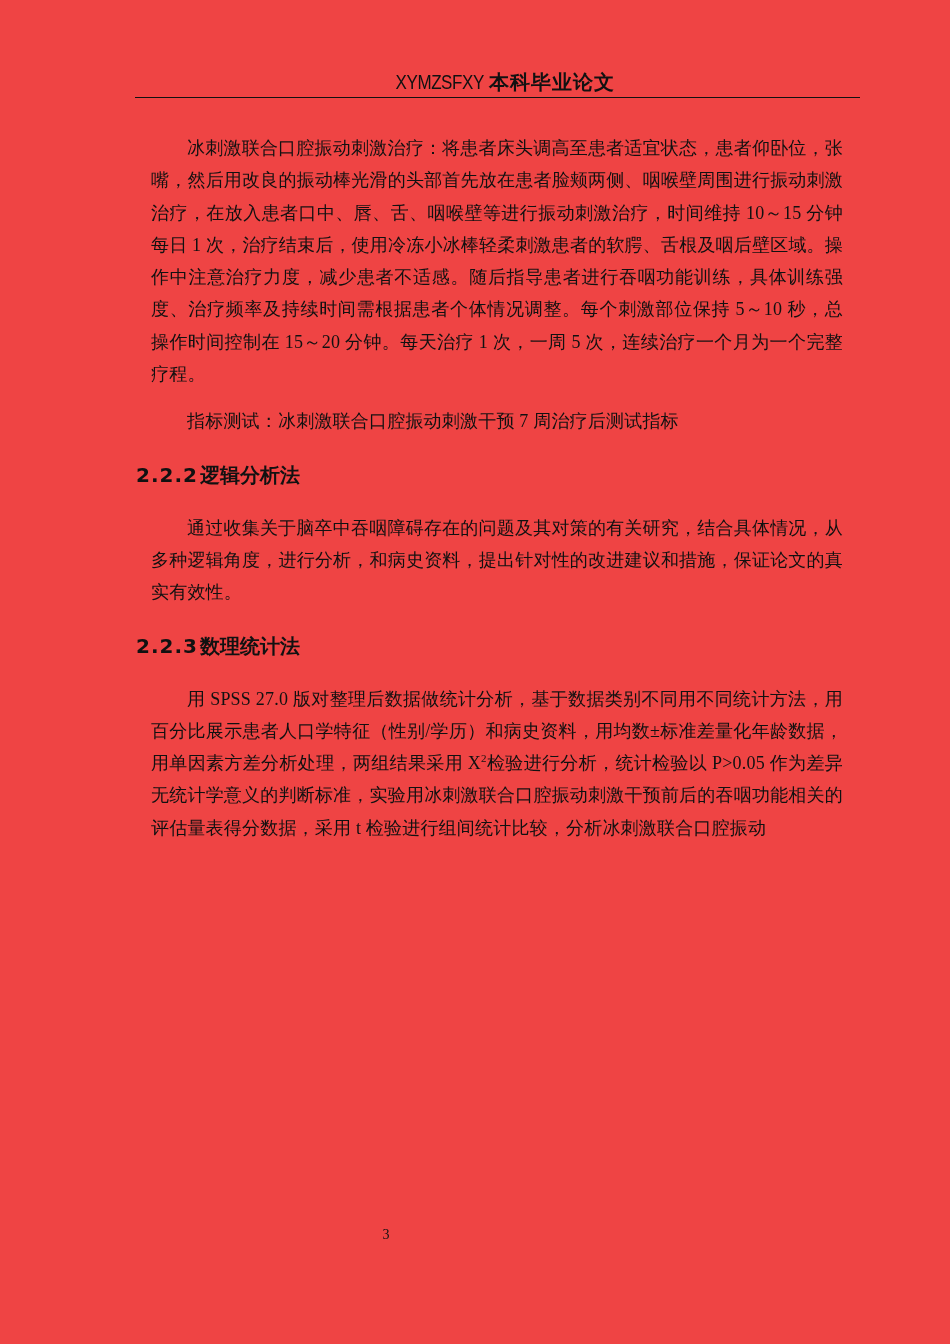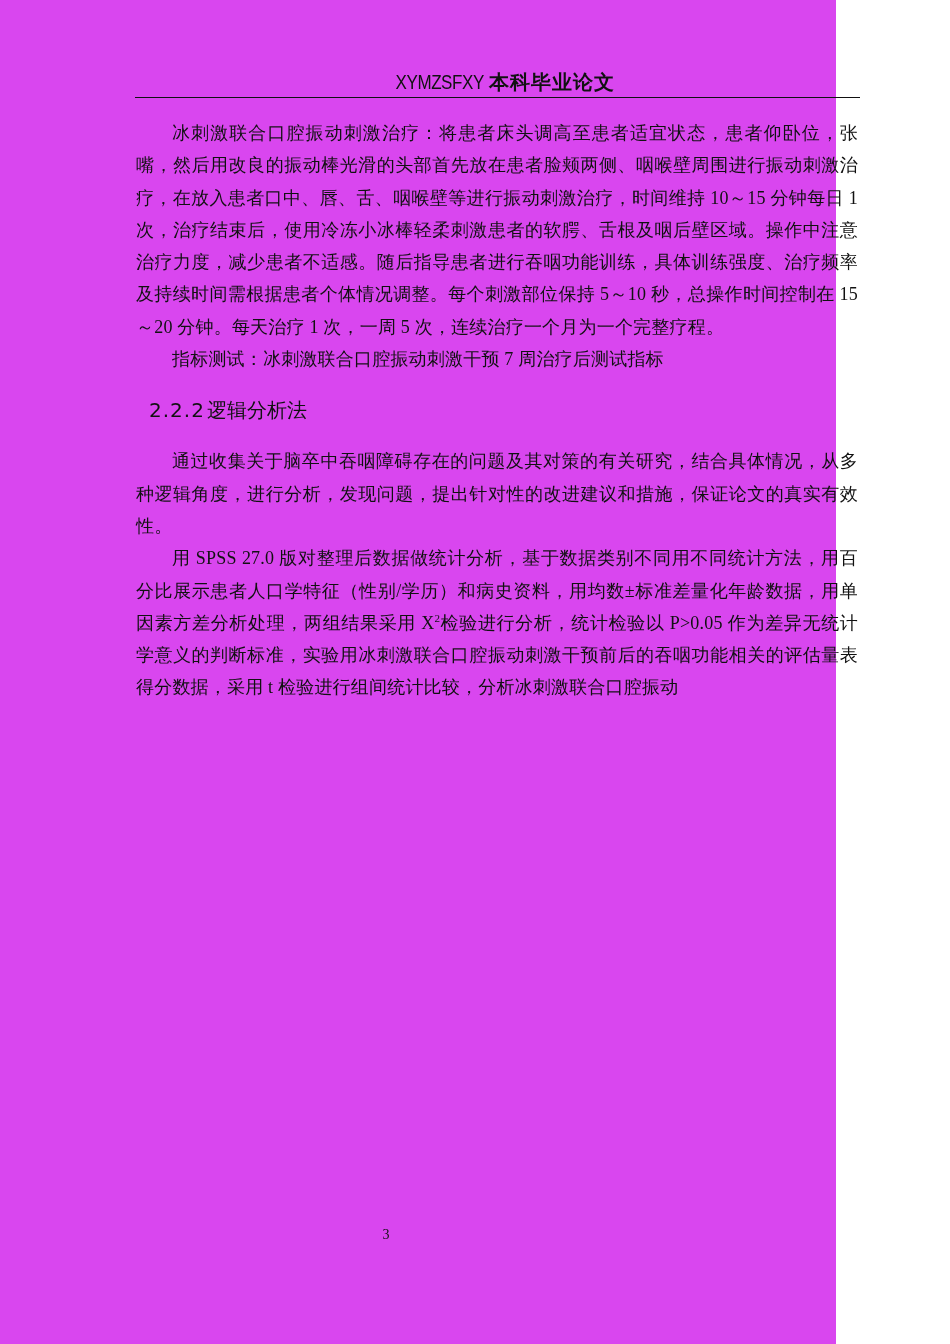--- a/index.html
+++ b/index.html
@@ -11,22 +11,22 @@
       width: 950px;
       height: 1344px;
       position: relative;
       overflow: hidden;
       color: #111111;
       font-family: "Liberation Serif", "DejaVu Serif", serif;
     }
     .page {
       position: absolute;
       left: 0; top: 0;
-      width: 836px; height: 1344px;
-      background: #d946ef;
+      width: 950px; height: 1344px;
+      background: #ef4444;
     }
     .running-header {
       position: absolute;
       left: 135px;
       width: 725px;
       top: 68px;
       height: 28px;
       text-align: center;
       font-size: 20px;
       line-height: 28px;
@@ -53,32 +53,32 @@
       height: 0;
       border-top: 1.5px solid #111111;
     }
     .body-text {
       position: absolute;
       left: 136px;
       top: 117px;
       width: 722px;
     }
     .para {
-      margin: 0;
+      margin: 15px;
       font-size: 18px;
       line-height: 32.3px;
       text-align: justify;
       text-indent: 36px;
       letter-spacing: 0.2px;
     }
     .heading {
-      margin: 13px;
+      margin: 0;
       font-family: "DejaVu Sans", "Liberation Sans", sans-serif;
       font-size: 20px;
-      font-weight: normal;
+      font-weight: bold;
       line-height: 24px;
       padding-top: 10px;
       padding-bottom: 10px;
       color: #111111;
     }
     .heading .num {
       letter-spacing: 1px;
       margin-right: 2px;
     }
     sup {
@@ -108,21 +108,24 @@
   <div class="header-rule"></div>
 
   <div class="body-text">
 
     <p class="para">冰刺激联合口腔振动刺激治疗：将患者床头调高至患者适宜状态，患者仰卧位，张嘴，然后用改良的振动棒光滑的头部首先放在患者脸颊两侧、咽喉壁周围进行振动刺激治疗，在放入患者口中、唇、舌、咽喉壁等进行振动刺激治疗，时间维持 10～15 分钟每日 1 次，治疗结束后，使用冷冻小冰棒轻柔刺激患者的软腭、舌根及咽后壁区域。操作中注意治疗力度，减少患者不适感。随后指导患者进行吞咽功能训练，具体训练强度、治疗频率及持续时间需根据患者个体情况调整。每个刺激部位保持 5～10 秒，总操作时间控制在 15～20 分钟。每天治疗 1 次，一周 5 次，连续治疗一个月为一个完整疗程。</p>
     <p class="para">指标测试：冰刺激联合口腔振动刺激干预 7 周治疗后测试指标</p>
 
     <h3 class="heading">
       <span class="num">2.2.2</span><span>逻辑分析法</span>
     </h3>
-    <p class="para">通过收集关于脑卒中吞咽障碍存在的问题及其对策的有关研究，结合具体情况，从多种逻辑角度，进行分析，发现问题，提出针对性的改进建议和措施，保证论文的真实有效性。</p>
+    <p class="para">通过收集关于脑卒中吞咽障碍存在的问题及其对策的有关研究，结合具体情况，从多种逻辑角度，进行分析，和病史资料，提出针对性的改进建议和措施，保证论文的真实有效性。</p>
 
+    <h3 class="heading">
+      <span class="num">2.2.3</span><span>数理统计法</span>
+    </h3>
     <p class="para"><span>用 SPSS  27.0 版对整理后数据做统计分析，基于数据类别不同用不同统计方法，用百分比展示患者人口学特征（性别/学历）和病史资料，用均数±标准差量化年龄数据，用单因素方差分析处理，两组结果采用 X</span><sup>2</sup><span>检验进行分析，统计检验以 P&gt;0.05 作为差异无统计学意义的判断标准，实验用冰刺激联合口腔振动刺激干预前后的吞咽功能相关的评估量表得分数据，采用 t 检验进行组间统计比较，分析冰刺激联合口腔振动</span></p>
 
   </div>
 
   <div class="page-number">3</div>
 
 </div>
 
 </body></html>

